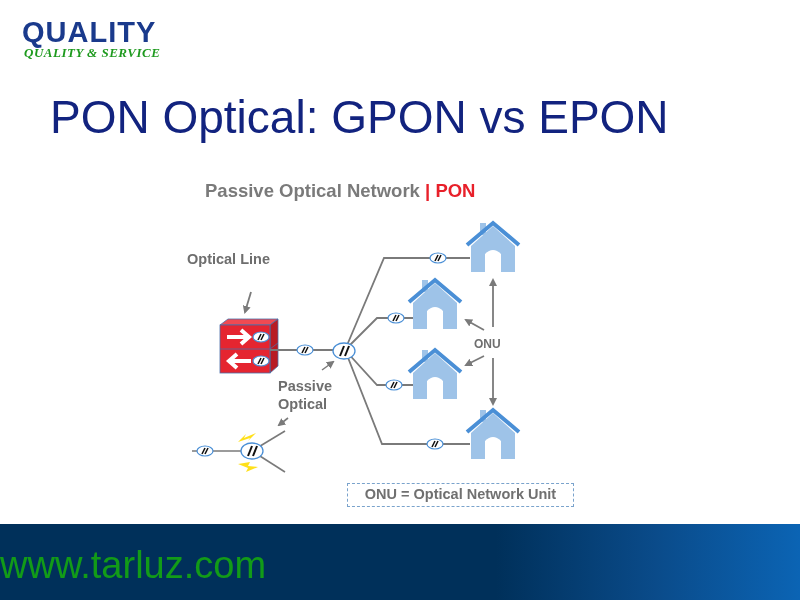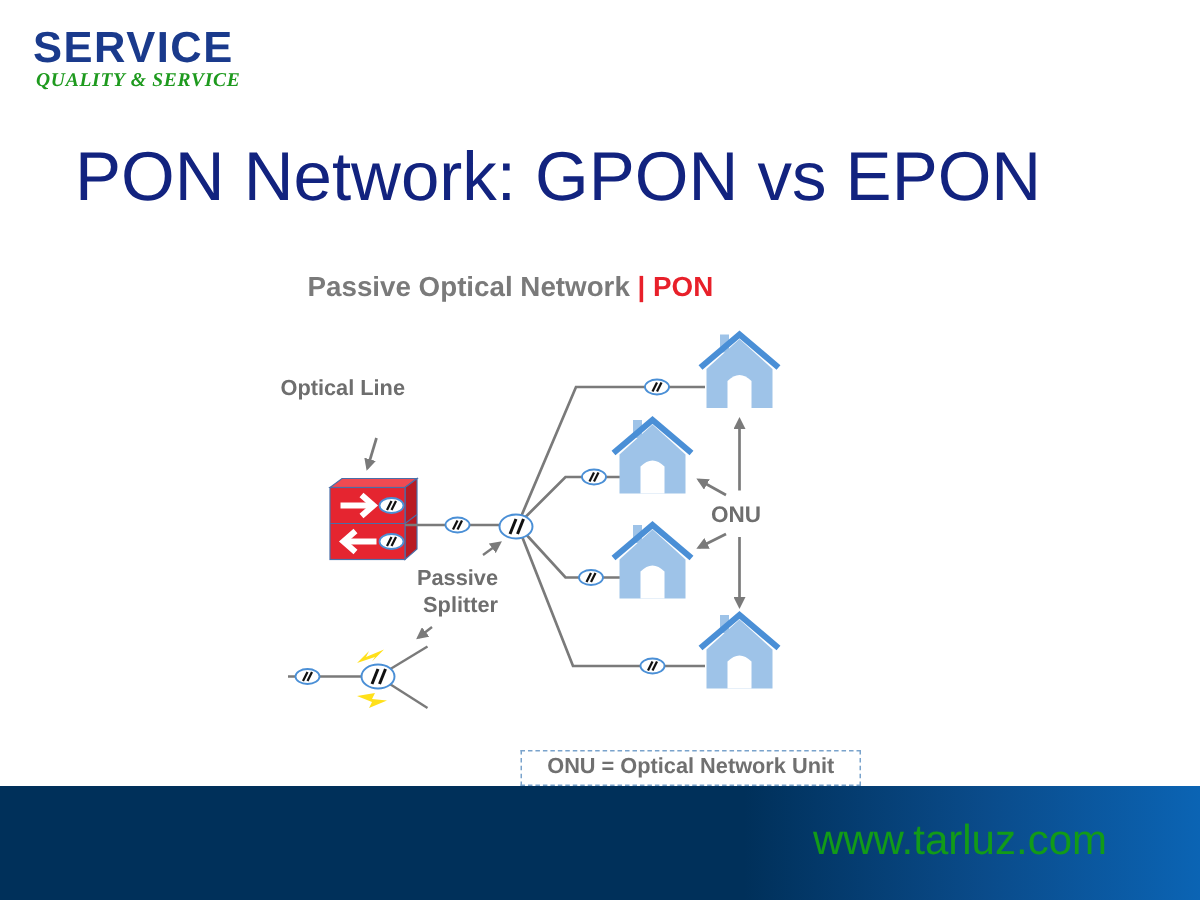--- a/index.html
+++ b/index.html
@@ -4,34 +4,34 @@
   <style>
     html, body { margin: 0; padding: 0; }
     body { width: 800px; height: 600px; position: relative; background: #ffffff; overflow: hidden; font-family: "Liberation Sans", sans-serif; }
     .logo { position: absolute; left: 22px; top: 18px; }
     .logo-name { font-family: "Liberation Sans", sans-serif; font-weight: bold; font-size: 29px; color: #1a3a8c; letter-spacing: 1px; line-height: 28px; }
     .logo-tag { font-family: Liberation Serif, serif; font-weight: bold; font-style: italic; font-size: 13px; color: #1e9a1e; letter-spacing: 0.5px; line-height: 14px; margin-left: 2px; }
     .title { position: absolute; left: 50px; top: 90px; font-size: 46px; color: #12237f; font-family: "Liberation Sans", sans-serif; white-space: nowrap; }
     .diagram { position: absolute; left: 0; top: 0; width: 779px; height: 520px; }
     .subtitle { position: absolute; left: 205px; top: 180px; font-size: 18.5px; font-weight: bold; color: #7a7a7a; white-space: nowrap; }
     .subtitle .sep, .subtitle .accent { color: #e8202a; }
-    .lbl { position: absolute; font-weight: bold; color: #6e6e6e; font-size: 14.5px; text-align: right; line-height: 18px; white-space: nowrap; }
-    .legend-box { position: absolute; left: 347px; top: 483px; width: 227px; height: 24px; border: 1.5px dashed #7aa3cc; box-sizing: border-box; font-weight: bold; color: #707070; font-size: 14.5px; line-height: 21px; text-align: center; white-space: nowrap; margin-top: 17px; }
+    .lbl { position: absolute; font-weight: bold; color: #6e6e6e; font-size: 14.5px; text-align: left; line-height: 18px; white-space: nowrap; }
+    .legend-box { position: absolute; left: 347px; top: 483px; width: 227px; height: 24px; border: 1.5px dashed #7aa3cc; box-sizing: border-box; font-weight: bold; color: #707070; font-size: 14.5px; line-height: 21px; text-align: center; white-space: nowrap; }
     .footer { position: absolute; left: 0; top: 524px; width: 800px; height: 76px; background: linear-gradient(90deg, #00305a 0%, #00305a 62%, #0a4b8a 82%, #0b64b4 100%); }
-    .footer-url { position: absolute; left: 0; width: 738px; top: 20px; text-align: right; font-size: 28px; color: #129b18; font-family: "Liberation Sans", sans-serif; }
+    .footer-url { position: absolute; left: 0; width: 738px; top: 20px; text-align: left; font-size: 38px; color: #129b18; font-family: "Liberation Sans", sans-serif; }
   </style>
 </head>
 <body>
 
 <div class="logo">
-  <div class="logo-name">SERVICE</div>
+  <div class="logo-name">QUALITY</div>
   <div class="logo-tag">QUALITY &amp; SERVICE</div>
 </div>
 
-<div class="title">PON Network: GPON vs EPON</div>
+<div class="title">PON Optical: GPON vs EPON</div>
 
 <div class="diagram">
   <svg width="800" height="520" viewBox="0 0 800 520" xmlns="http://www.w3.org/2000/svg" style="position:absolute;left:0;top:0;">
     <defs>
       <marker id="arr" markerWidth="8" markerHeight="8" refX="6" refY="4" orient="auto" markerUnits="userSpaceOnUse">
         <path d="M0,0 L8,4 L0,8 z" fill="#7a7a7a"></path>
       </marker>
       <g id="conn">
         <ellipse cx="0" cy="0" rx="8" ry="5" fill="#ffffff" stroke="#4a8fd6" stroke-width="1.2"></ellipse>
         <line x1="-3" y1="3" x2="0" y2="-3" stroke="#111" stroke-width="1.5"></line>
@@ -134,23 +134,23 @@
     <span class="sep">|</span>
     <span class="accent">PON</span>
   </div>
 
   <div class="lbl" style="left:187px; top:250px;">
     <div>Optical Line</div>
   </div>
 
   <div class="lbl" style="left:278px; top:377px;">
     <div>Passive</div>
-    <div>Splitter</div>
+    <div>Optical</div>
   </div>
 
-  <div class="lbl" style="left:474px; top:335px; font-size:15px;">ONU</div>
+  <div class="lbl" style="left:474px; top:335px; font-size:12px;">ONU</div>
 
   <div class="legend-box">ONU = Optical Network Unit</div>
 </div>
 
 <div class="footer">
   <div class="footer-url">www.tarluz.com</div>
 </div>
 
 </body></html>

